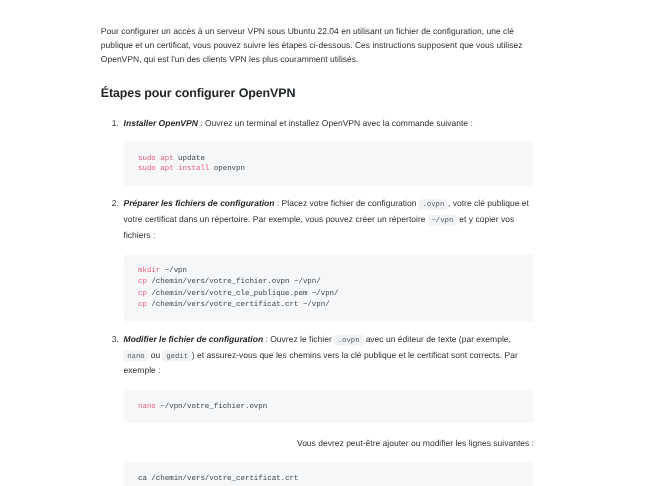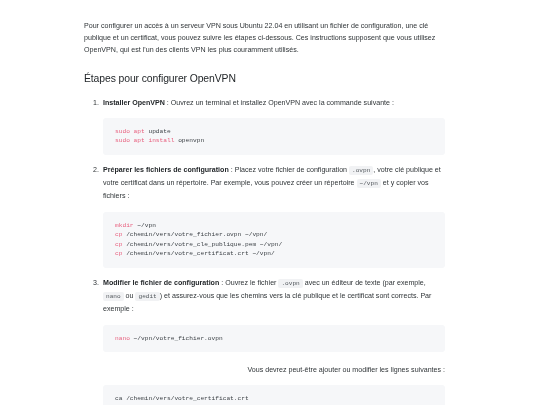--- a/index.html
+++ b/index.html
@@ -24,21 +24,21 @@
     margin: 0 0 0 0;
     font-size: 7.1px;
     line-height: 12.2px;
     color: #2f3437;
     text-align: left;
   }
   h2.section-heading {
     margin: 15px 0 0 0;
     font-size: 10.4px;
     line-height: 14px;
-    font-weight: 400;
+    font-weight: 700;
     letter-spacing: -0.1px;
     color: #23272a;
   }
   ol.steps {
     margin: 11px 0 0 0;
     padding: 0 0 0 17px;
     list-style-position: outside;
   }
   ol.steps > li {
     font-size: 7.1px;
@@ -50,20 +50,21 @@
   ol.steps > li::marker {
     font-size: 7.1px;
     color: #2f3437;
   }
   ol.steps > li + li {
     margin-top: 9px;
   }
   .step-title {
     font-weight: 700;
     color: #23272a;
+    font-style: italic;
   }
   .step-text { }
   code.inline {
     font-family: "Liberation Mono", "DejaVu Sans Mono", monospace;
     font-size: 6.1px;
     background: #f1f2f4;
     color: #53585d;
     padding: 1px 3px;
     border-radius: 2px;
     white-space: nowrap;

